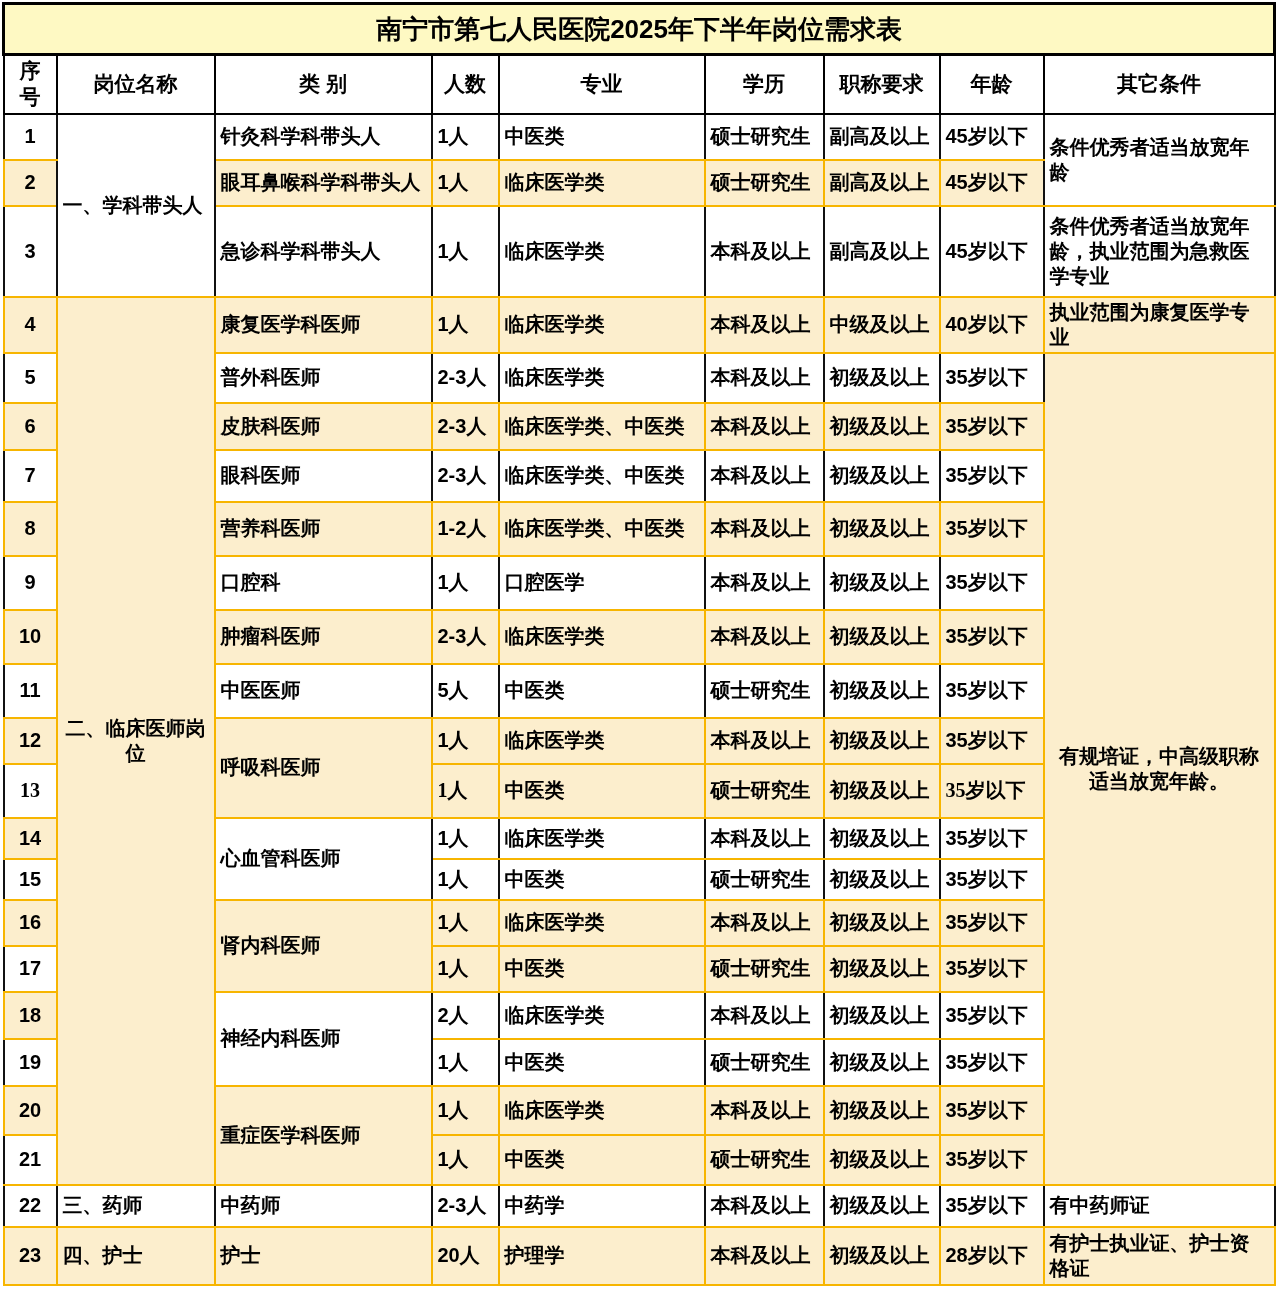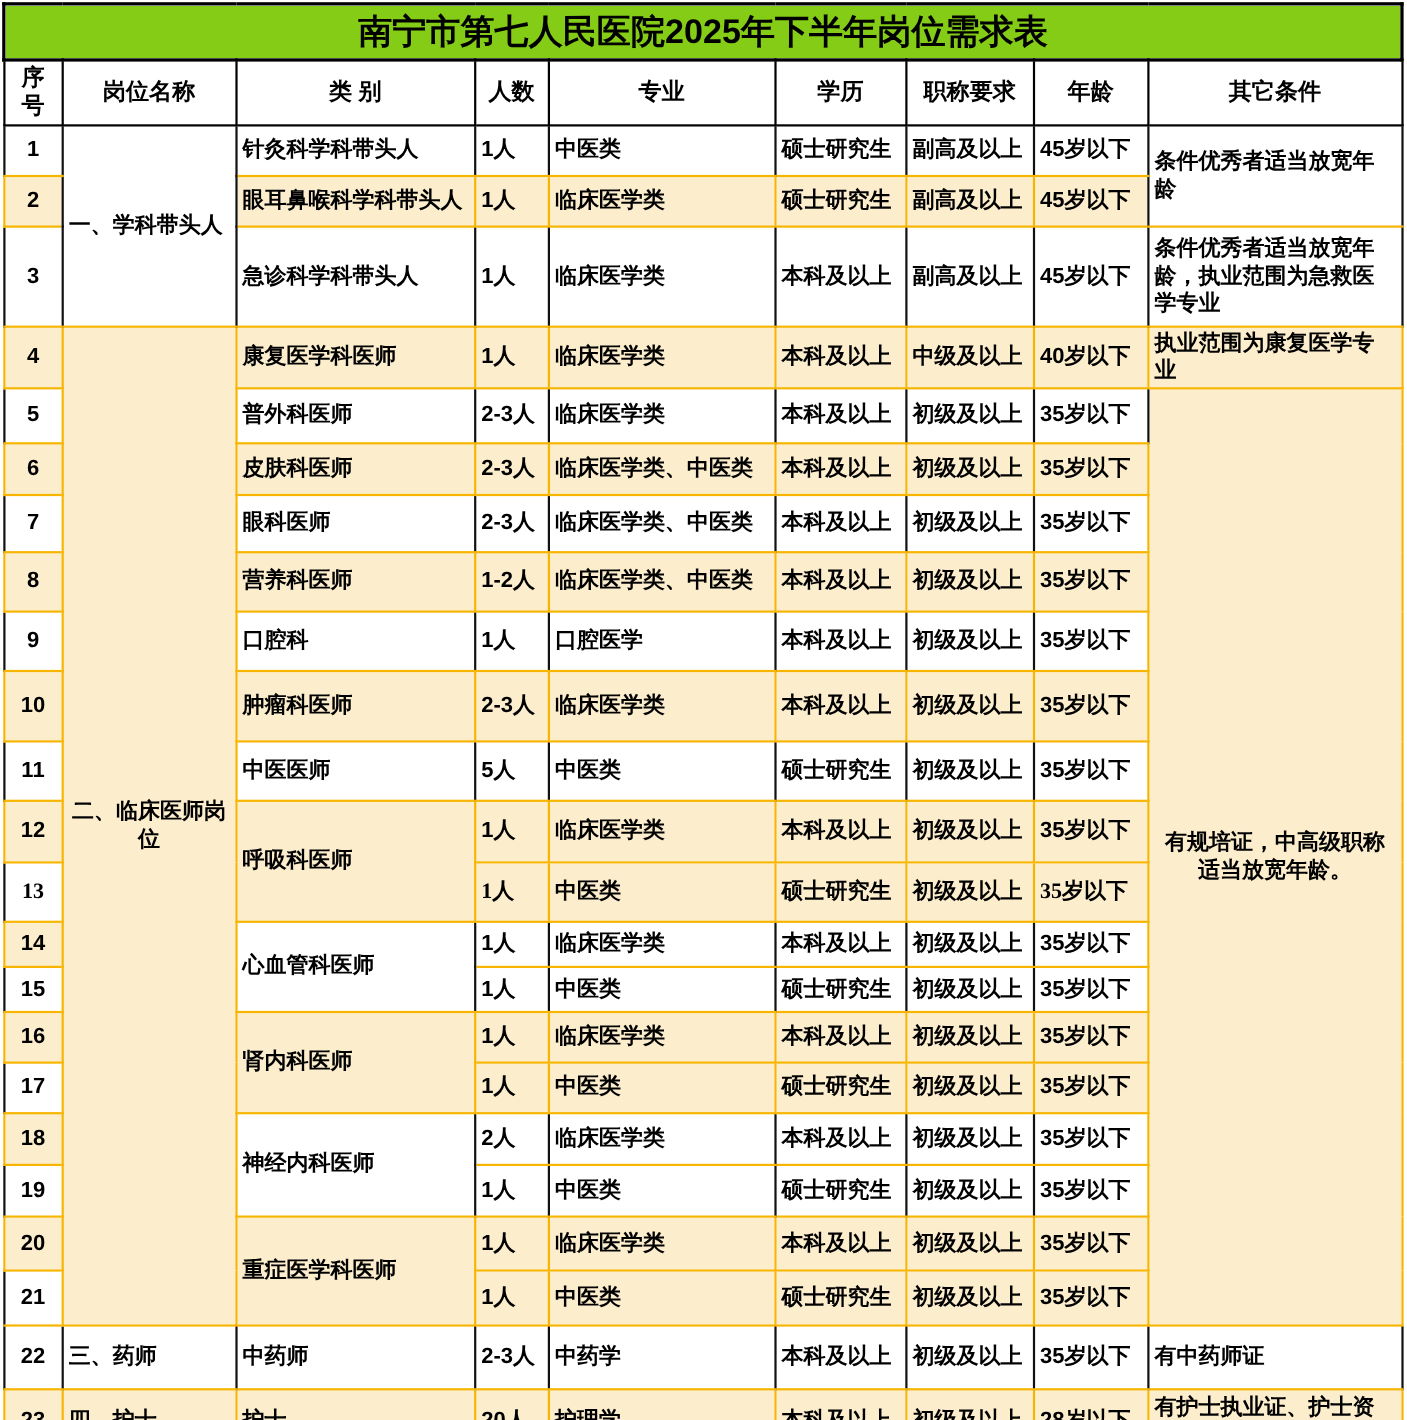--- a/index.html
+++ b/index.html
@@ -18,24 +18,24 @@
     overflow:hidden;
     box-sizing:border-box;
     vertical-align:middle;
     padding:2px 5px;
     font-weight:bold;
     white-space:pre-line;
     line-height:1.25;
     font-size:20px;
   }
   td.title-cell{
-    background:#84cc16;
+    background:#fef9c3;
     border:3px solid #000;
     text-align:center;
-    font-size:31px;
+    font-size:26px;
     height:51px;
     white-space:normal;
   }
   th{
     background:#fff;
     border:2px solid #000;
     font-size:21px;
     height:43px;
     text-align:center;
   }
@@ -159,39 +159,39 @@
         </tr>
         <tr style="height: 54px;">
           <td class="bg-w al-c">9</td>
           <td class="bg-w al-l">口腔科</td>
           <td class="bg-w al-r">1人</td>
           <td class="bg-w al-l">口腔医学</td>
           <td class="bg-w al-l">本科及以上</td>
           <td class="bg-w al-l">初级及以上</td>
           <td class="bg-w al-l">35岁以下</td>
         </tr>
-        <tr style="height: 64px;">
+        <tr style="height: 54px;">
           <td class="bg-c al-c">10</td>
           <td class="bg-c al-l">肿瘤科医师</td>
           <td class="bg-c al-r">2-3人</td>
           <td class="bg-c al-l">临床医学类</td>
           <td class="bg-c al-l">本科及以上</td>
           <td class="bg-c al-l">初级及以上</td>
           <td class="bg-c al-l">35岁以下</td>
         </tr>
         <tr style="height: 54px;">
           <td class="bg-w al-c">11</td>
           <td class="bg-w al-l">中医医师</td>
           <td class="bg-w al-r">5人</td>
           <td class="bg-w al-l">中医类</td>
           <td class="bg-w al-l">硕士研究生</td>
           <td class="bg-w al-l">初级及以上</td>
           <td class="bg-w al-l">35岁以下</td>
         </tr>
-        <tr style="height: 56px;">
+        <tr style="height: 46px;">
           <td class="bg-c al-c">12</td>
           <td class="bg-c al-l" rowspan="2">呼吸科医师</td>
           <td class="bg-c al-r">1人</td>
           <td class="bg-c al-l">临床医学类</td>
           <td class="bg-c al-l">本科及以上</td>
           <td class="bg-c al-l">初级及以上</td>
           <td class="bg-c al-l">35岁以下</td>
         </tr>
         <tr style="height: 54px; font-family: Liberation Serif, serif;">
           <td class="bg-w al-c">13</td>
@@ -262,21 +262,21 @@
           <td class="bg-c al-l">35岁以下</td>
         </tr>
         <tr style="height: 50px;">
           <td class="bg-w al-c">21</td>
           <td class="bg-c al-r">1人</td>
           <td class="bg-c al-l">中医类</td>
           <td class="bg-c al-l">硕士研究生</td>
           <td class="bg-c al-l">初级及以上</td>
           <td class="bg-c al-l">35岁以下</td>
         </tr>
-        <tr style="height: 58px;">
+        <tr style="height: 42px;">
           <td class="bg-w al-c">22</td>
           <td class="bg-w al-l">三、药师</td>
           <td class="bg-w al-l">中药师</td>
           <td class="bg-w al-r">2-3人</td>
           <td class="bg-w al-l">中药学</td>
           <td class="bg-w al-l">本科及以上</td>
           <td class="bg-w al-l">初级及以上</td>
           <td class="bg-w al-l">35岁以下</td>
           <td class="bg-w al-l">有中药师证</td>
         </tr>

